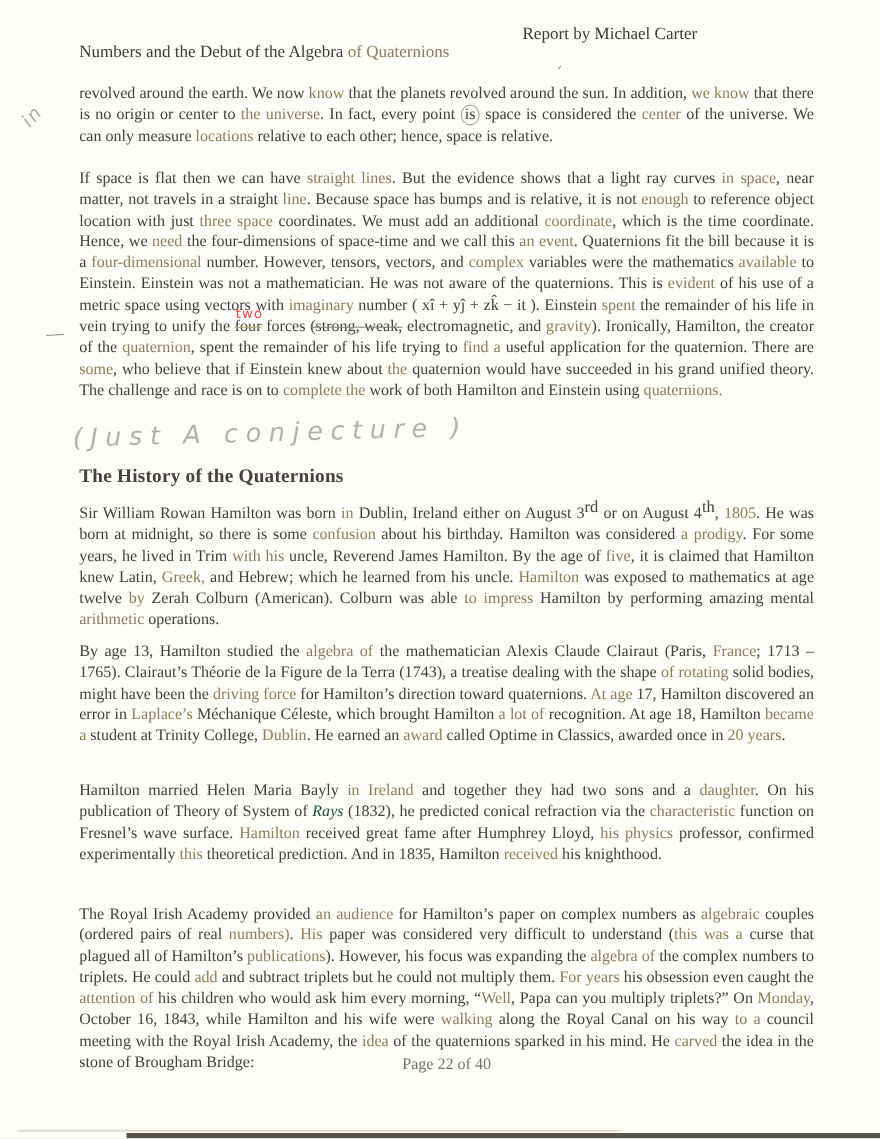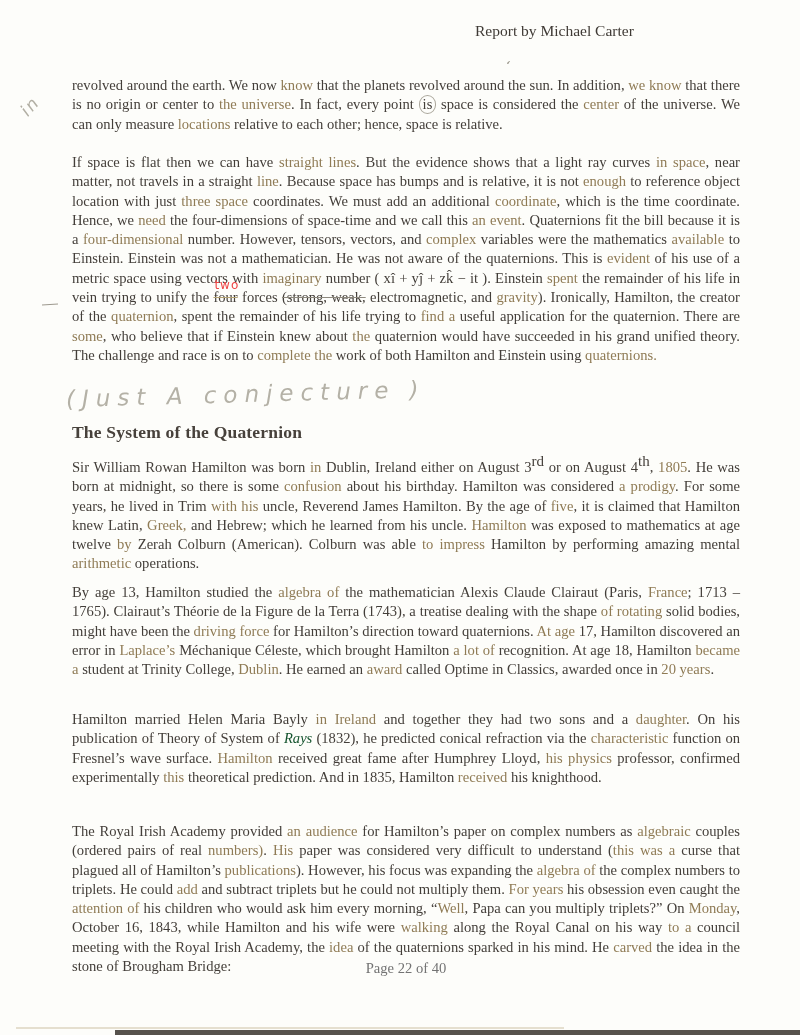--- a/index.html
+++ b/index.html
@@ -63,35 +63,36 @@
   .scan-line{
     position:absolute;top:1027px;left:16px;width:548px;height:2px;
     background:#d9d0b9;opacity:.65;
   }
 </style>
 </head>
 <body>
 
 <div class="page">
 
+  <div class="hdr-title">Numbers and the Debut of the Algebra <span class="t">of Quaternions</span></div>
   <div class="hdr-byline">Report by Michael Carter</div>
 
   <div class="hw hw-margin">in</div>
   <div class="hw hw-tick">ʻ</div>
   <div class="hw-dash"></div>
   <div class="hw hw-conjecture">(Just A conjecture )</div>
 
   <div id="paragraphs">
       <div class="para" style="top: 76px;">revolved around the earth.  We now <span class="t">know</span> that the planets revolved around the sun.  In addition, <span class="t">we know</span> that there is no origin or center to <span class="t">the universe</span>.  In fact, every point <span class="circ">is</span> space is considered the <span class="t">center</span> of the universe.  We can only measure <span class="t">locations</span> relative to each other; hence, space is relative.</div>
       <div class="para" style="top: 153px;">If space is flat then we can have <span class="t">straight lines</span>.  But the evidence shows that a light ray curves <span class="t">in space</span>, near matter, not travels in a straight <span class="t">line</span>.  Because space has bumps and is relative, it is not <span class="t">enough</span> to reference object location with just <span class="t">three space</span> coordinates.  We must add an additional <span class="t">coordinate</span>, which is the time coordinate.  Hence, we <span class="t">need</span> the four-dimensions of space-time and we call this <span class="t">an event</span>.  Quaternions fit the bill because it is a <span class="t">four-dimensional</span> number.  However, tensors, vectors, and <span class="t">complex</span> variables were the mathematics <span class="t">available</span> to Einstein.  Einstein was not a mathematician.  He was not aware of the quaternions.  This is <span class="t">evident</span> of his use of a metric space using vectors with <span class="t">imaginary</span> number ( <span class="i">xî + yĵ + zk̂ − it</span> ).  Einstein <span class="t">spent</span> the remainder of his life in vein trying to unify the <span class="fix">four<span class="note-above">two</span></span> forces <span class="strk">(strong, weak,</span> electromagnetic, and <span class="t">gravity</span>).  Ironically, Hamilton, the creator of the <span class="t">quaternion</span>, spent the remainder of his life trying to <span class="t">find a</span> useful application for the quaternion.  There are <span class="t">some</span>, who believe that if Einstein knew about <span class="t">the</span> quaternion would have succeeded in his grand unified theory.  The challenge and race is on to <span class="t">complete the</span> work of both Hamilton and Einstein using <span class="t">quaternions.</span></div>
       <div class="para" style="top: 458px;">Sir William Rowan Hamilton was born <span class="t">in</span> Dublin, Ireland either on August 3<span class="sup">rd</span> or on August 4<span class="sup">th</span>, <span class="t">1805</span>.  He was born at midnight, so there is some <span class="t">confusion</span> about his birthday.  Hamilton was considered <span class="t">a prodigy</span>.  For some years, he lived in Trim <span class="t">with his</span> uncle, Reverend James Hamilton.  By the age of <span class="t">five</span>, it is claimed that Hamilton knew Latin, <span class="t">Greek,</span> and Hebrew; which he learned from his uncle.  <span class="t">Hamilton</span> was exposed to mathematics at age twelve <span class="t">by</span> Zerah Colburn (American).  Colburn was able <span class="t">to impress</span> Hamilton by performing amazing mental <span class="t">arithmetic</span> operations.</div>
       <div class="para" style="top: 583px;">By age 13, Hamilton studied the <span class="t">algebra of</span> the mathematician Alexis Claude Clairaut (Paris, <span class="t">France</span>; 1713 – 1765).  Clairaut’s <span class="i">Théorie de la Figure de la Terra</span> (1743), a treatise dealing with the shape <span class="t">of rotating</span> solid bodies, might have been the <span class="t">driving force</span> for Hamilton’s direction toward quaternions.  <span class="t">At age</span> 17, Hamilton discovered an error in <span class="t">Laplace’s</span> <span class="i">Méchanique Céleste, which</span> brought Hamilton <span class="t">a lot of</span> recognition.  At age 18, Hamilton <span class="t">became a</span> student at Trinity College, <span class="t">Dublin</span>.  He earned an <span class="t">award</span> called <span class="i">Optime in Classics,</span> awarded once in <span class="t">20 years</span>.</div>
       <div class="para" style="top: 710px;">Hamilton married Helen Maria Bayly <span class="t">in Ireland</span> and together they had two sons and a <span class="t">daughter</span>.  On his publication of <span class="i">Theory of System of </span><span class="it">Rays</span> (1832), he predicted conical refraction via the <span class="t">characteristic</span> function on Fresnel’s wave surface.  <span class="t">Hamilton</span> received great fame after Humphrey Lloyd, <span class="t">his physics</span> professor, confirmed experimentally <span class="t">this</span> theoretical prediction.  And in 1835, Hamilton <span class="t">received</span> his knighthood.</div>
       <div class="para" style="top: 822px;">The Royal Irish Academy provided <span class="t">an audience</span> for Hamilton’s paper on complex numbers as <span class="t">algebraic</span> couples (ordered pairs of real <span class="t">numbers)</span>.  <span class="t">His</span> paper was considered very difficult to understand (<span class="t">this was a</span> curse that plagued all of Hamilton’s <span class="t">publications</span>).  However, his focus was expanding the <span class="t">algebra of</span> the complex numbers to triplets.  He could <span class="t">add</span> and subtract triplets but he could not multiply them.  <span class="t">For years</span> his obsession even caught the <span class="t">attention of</span> his children who would ask him every morning, “<span class="t">Well</span>, Papa can you multiply triplets?”  On <span class="t">Monday</span>, October 16, 1843, while Hamilton and his wife were <span class="t">walking</span> along the Royal Canal on his way <span class="t">to a</span> council meeting with the Royal Irish Academy, the <span class="t">idea</span> of the quaternions sparked in his mind.  He <span class="t">carved</span> the idea in the stone of Brougham Bridge:</div>
     </div>
 
-  <div class="section-heading">The System of the Quaternion</div>
+  <div class="section-heading">The History of the Quaternions</div>
 
   <div class="footer">Page 22 of 40</div>
 
   <div class="scan-line"></div>
   <div class="scan-bar"></div>
 </div>
 
 </body></html>

